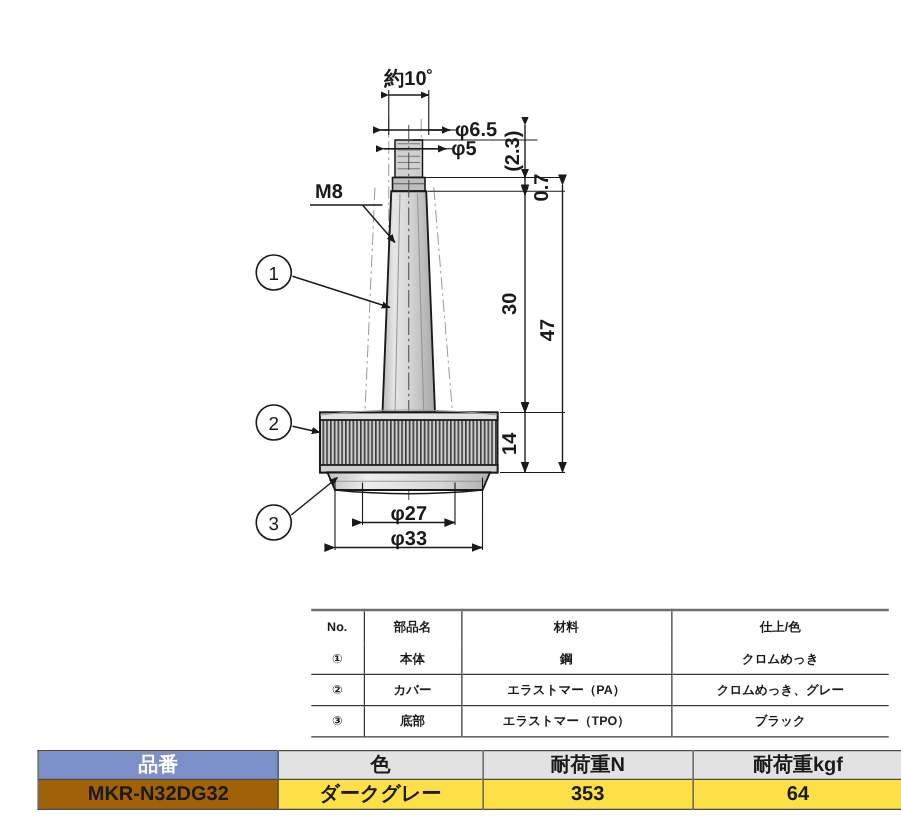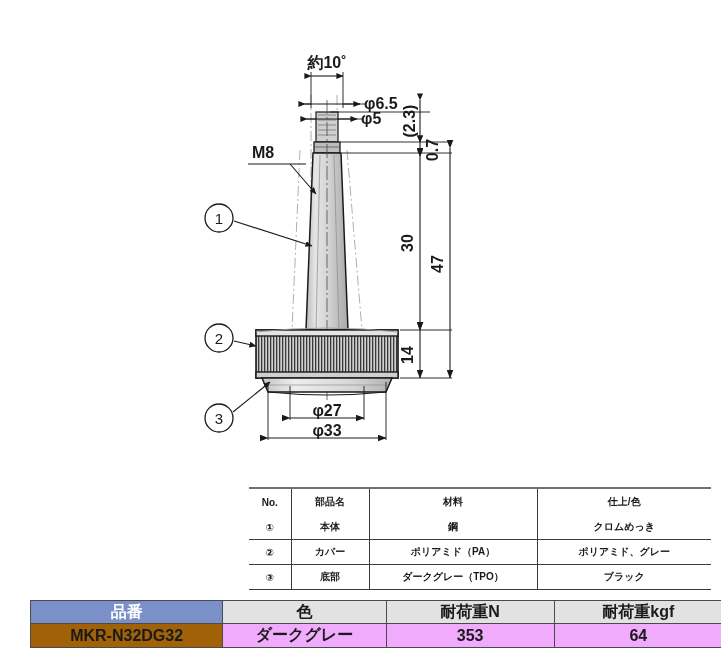--- a/index.html
+++ b/index.html
@@ -84,21 +84,21 @@
     border-left: 1.4px solid #4a4a4a;
     border-top: 1.4px solid #4a4a4a;
   }
   #spec-table td:first-child { border-left: none; }
   #spec-table thead td { border-top: none; }
   #spec-table thead td { background: #e2e2e2; height: 22px; }
   #spec-table thead td.hdr-model {
     background: #7b90c8;
     color: #ffffff;
   }
-  #spec-table tbody td { background: #f0abfc; }
+  #spec-table tbody td { background: #fde047; }
   #spec-table tbody td.cell-model { background: #a16207; font-weight: bold; }
   .s-model { width: 192px; }
   .s-color { width: 163px; }
   .s-n     { width: 168px; }
   .s-kgf   { width: 168px; }
 
   
   .dim-text {
     font-family: "Liberation Sans", "DejaVu Sans", sans-serif;
     font-size: 16px;
@@ -301,27 +301,27 @@
   <tbody>
     <tr>
       <td>①</td>
       <td>本体</td>
       <td>鋼</td>
       <td>クロムめっき</td>
     </tr>
     <tr>
       <td>②</td>
       <td>カバー</td>
-      <td>ポリアミド（PA）</td>
-      <td>ポリアミド、グレー</td>
+      <td>エラストマー（PA）</td>
+      <td>クロムめっき、グレー</td>
     </tr>
     <tr>
       <td>③</td>
       <td>底部</td>
-      <td>ダークグレー（TPO）</td>
+      <td>エラストマー（TPO）</td>
       <td>ブラック</td>
     </tr>
   </tbody>
 </table>
 
 <table class="tbl" id="spec-table">
   <colgroup>
     <col class="s-model">
       <col class="s-color">
       <col class="s-n">

